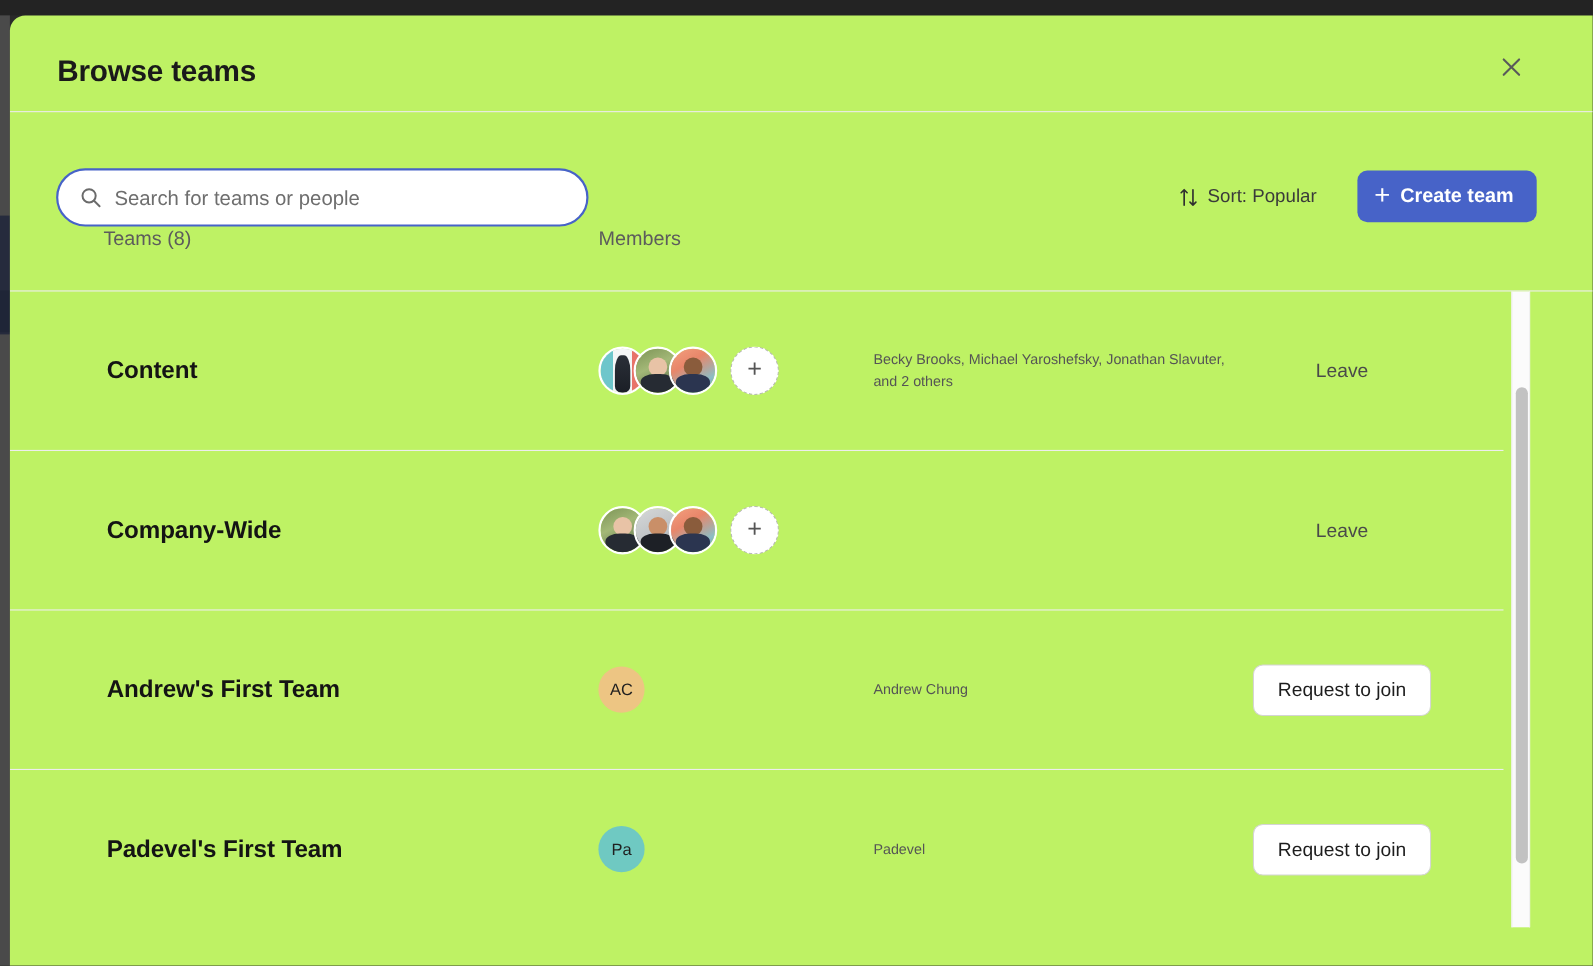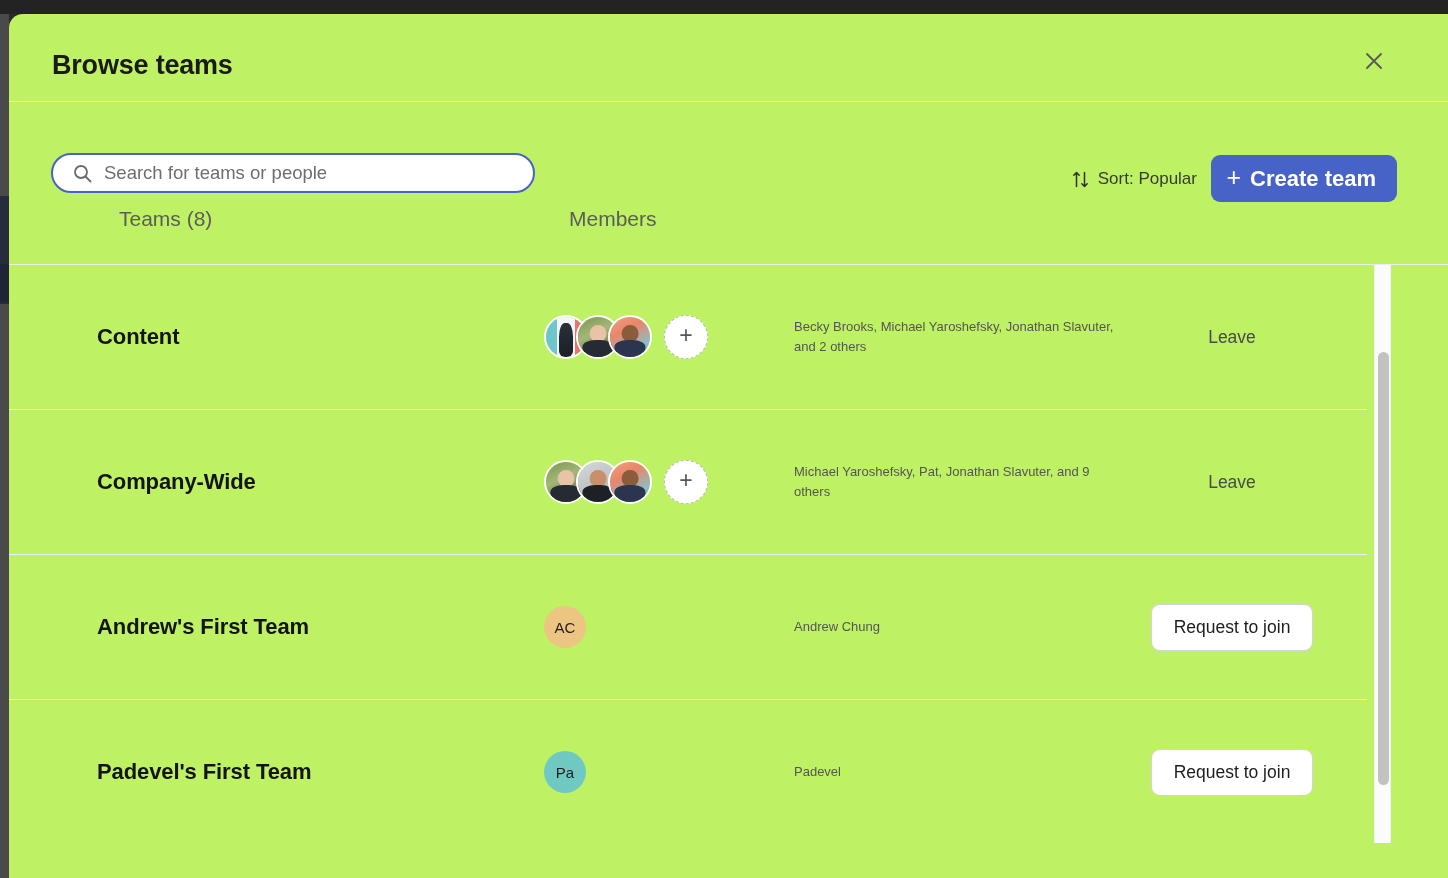--- a/index.html
+++ b/index.html
@@ -55,21 +55,21 @@
     cursor: pointer; background: none; border: none;
   }
   .close-btn svg { stroke: #5a5a5a; }
 
   
   .toolbar {
     position: relative; height: 105px;
   }
   .search-wrap {
     position: absolute; left: 42px; top: 51px;
-    width: 484px; height: 40px;
+    width: 484px; height: 53px;
   }
   .search-box {
     width: 100%; height: 100%;
     border: 2px solid #4763c8;
     border-radius: 27px;
     background: #fff;
     display: flex; align-items: center;
     padding-left: 20px;
     box-shadow: 0 0 0 0 rgba(0,0,0,0);
   }
@@ -95,29 +95,29 @@
   }
   .create-btn {
     position: absolute; right: 51px; top: 53px;
     height: 47px; padding: 0 21px 0 15px;
     background: #4763c8;
     border: none; border-radius: 9px;
     display: flex; align-items: center; gap: 9px;
     cursor: pointer;
   }
   .create-btn .plus { color: #fff; font-size: 25px; line-height: 1; font-weight: 400; margin-top:-2px; }
-  .create-btn .label { color: #fff; font-size: 22px; font-weight: 600; white-space: nowrap; }
+  .create-btn .label { color: #fff; font-size: 18px; font-weight: 600; white-space: nowrap; }
 
   
   .table-head {
     position: relative; height: 57px;
   }
   .th {
     position: absolute; top: 0;
-    font-size: 21px; color: #5c5c5c; margin-left: 25px;
+    font-size: 18px; color: #5c5c5c;
   }
   .th-teams { left: 85px; }
   .th-members { left: 535px; }
 
   
   .list-region {
     position: relative;
     height: 578px;
     border-top: 1px solid #ededed;
   }
@@ -163,21 +163,21 @@
     cursor: pointer; flex: 0 0 auto;
   }
   .add-member span { font-size: 23px; color: #555; line-height: 1; margin-top: -3px; font-weight: 300; }
 
   .members-text {
     position: absolute; left: 785px;
     width: 330px;
     font-size: 13px; color: #555555; line-height: 1.55;
   }
   .action-cell {
-    position: absolute; right: 0; width: 270px;
+    position: absolute; right: 12px; width: 270px;
     display: flex; justify-content: center; align-items: flex-end;
   }
   .leave-link {
     font-size: 17.5px; color: #4a4a4a; background: none; border: none;
     cursor: pointer; font-family: "Liberation Sans", sans-serif;
   }
   .join-btn {
     font-size: 17.5px; color: #1d1d1d;
     background: #fff; border: 1px solid #d4d4d4; border-radius: 9px;
     padding: 12px 22px; cursor: pointer;
@@ -338,21 +338,20 @@
             <div class="avatar">
               <div class="ph ph-coral">
                 <div class="ph-head sk-tan"></div>
                 <div class="ph-body bd-navy"></div>
               </div>
             </div>
             <div class="add-member">
               <span>+</span>
             </div>
           </div>
-          <div class="members-text">Michael Yaroshefsky, Pat, Jonathan Slavuter, and 9 others</div>
           <div class="action-cell">
             <button class="leave-link">Leave</button>
           </div>
         </div>
 
         <div class="row">
           <div class="row-name">Andrew's First Team</div>
           <div class="avatars">
             <div class="avatar solo" id="av-ac" style="background: rgb(237, 197, 131);">
               <div class="avatar-initials">AC</div>

